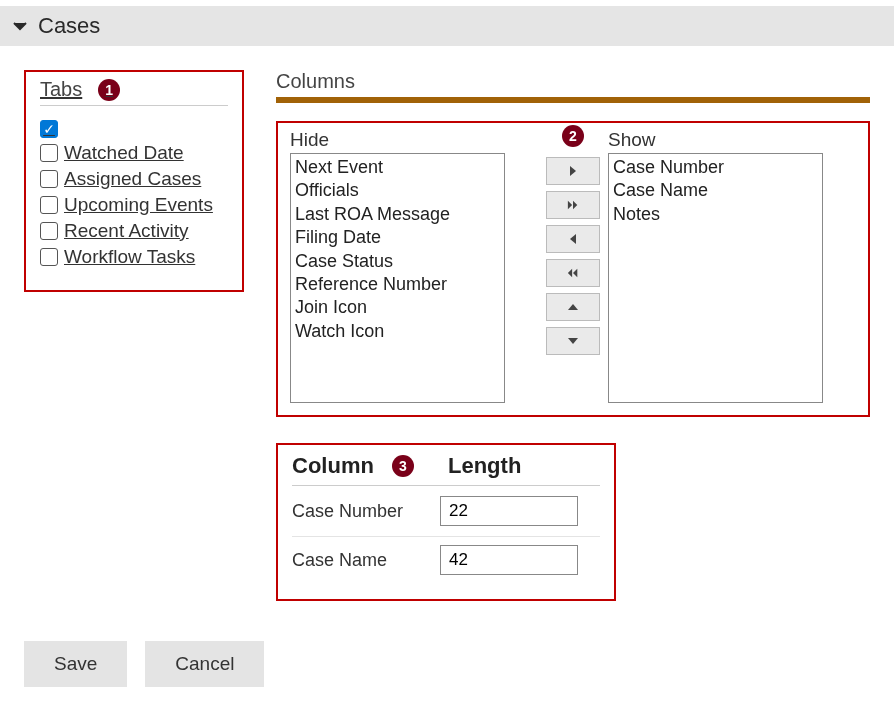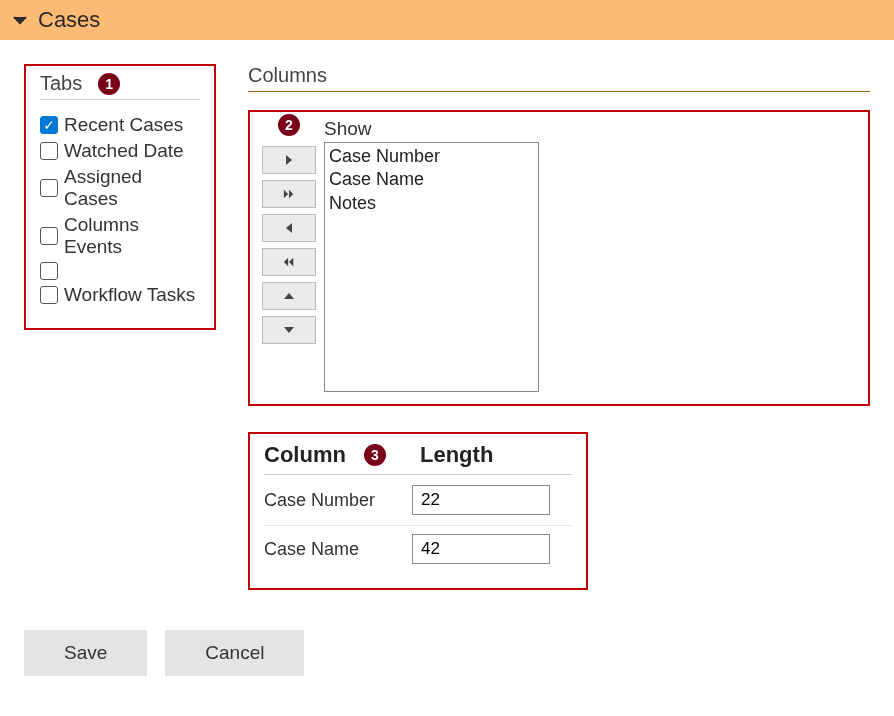--- a/index.html
+++ b/index.html
@@ -5,27 +5,28 @@
   * { box-sizing: border-box; }
   body {
     margin: 0;
     font-family: Arial, Helvetica, sans-serif;
     font-size: 18px;
     color: #333;
     background: #fff;
     width: 894px;
   }
   .header-bar {
-    background: #fdba74;
+    background: #e5e5e5;
     height: 40px;
     width: 100%;
     display: flex;
     align-items: center;
     padding-left: 12px;
     color: #333;
+    margin-top: 6px;
   }
   .header-chevron {
     margin-right: 10px;
     display: inline-flex;
     align-items: center;
   }
   .header-chevron svg { width: 16px; height: 16px; }
   .header-title {
     font-size: 22px;
     font-weight: 400;
@@ -35,22 +36,23 @@
     padding: 24px 24px 20px 24px;
   }
   .layout {
     display: flex;
     align-items: flex-start;
     gap: 32px;
   }
   .tabs-panel {
     border: 2px solid #c00000;
     padding: 6px 14px 18px 14px;
-    width: 192px;
+    width: 220px;
     position: relative;
+    text-decoration: underline;
   }
   .tabs-header-row {
     display: flex;
     align-items: center;
     border-bottom: 1px solid #ccc;
     padding-bottom: 4px;
     margin-bottom: 14px;
   }
   .tabs-header-text {
     font-size: 20px;
@@ -92,21 +94,21 @@
     background: #0078d7;
     border-color: #0078d7;
     color: #fff;
     font-size: 14px;
     line-height: 1;
   }
   .columns-area { flex: 1; }
   .columns-title {
     font-size: 20px;
     color: #444;
-    border-bottom: 1px solid #a16207;
+    border-bottom: 6px solid #a16207;
     padding-bottom: 4px;
     margin-bottom: 18px;
   }
   .dual-list-panel {
     border: 2px solid #c00000;
     padding: 6px 12px 12px 12px;
     display: flex;
     align-items: flex-start;
     gap: 8px;
     position: relative;
@@ -196,21 +198,21 @@
     padding: 2px 8px;
   }
   .footer-buttons {
     margin-top: 40px;
     display: flex;
     gap: 18px;
   }
   .btn {
     background: #e4e4e4;
     border: none;
-    padding: 12px 40px;
+    padding: 12px 30px;
     font-size: 19px;
     color: #333;
     cursor: pointer;
   }
 </style>
 </head>
 <body>
 
 <div class="header-bar">
   <span class="header-chevron">
@@ -225,48 +227,61 @@
   <div class="layout">
 
     <div class="tabs-panel">
       <div class="tabs-header-row">
         <span class="tabs-header-text">Tabs</span>
         <span class="badge">1</span>
       </div>
       <div id="tabs-list">
           <div class="check-row">
             <span class="box checked">✓</span>
-            <span>Recent Cases</span>
           </div>
           <div class="check-row">
             <span class="box"></span>
             <span>Watched Date</span>
           </div>
           <div class="check-row">
             <span class="box"></span>
             <span>Assigned Cases</span>
           </div>
           <div class="check-row">
             <span class="box"></span>
-            <span>Columns Events</span>
-          </div>
-          <div class="check-row">
-            <span class="box"></span>
+            <span>Upcoming Events</span>
+          </div>
+          <div class="check-row">
+            <span class="box"></span>
+            <span>Recent Activity</span>
           </div>
           <div class="check-row">
             <span class="box"></span>
             <span>Workflow Tasks</span>
           </div>
         </div>
     </div>
 
     <div class="columns-area">
       <div class="columns-title">Columns</div>
 
       <div class="dual-list-panel">
+        <div class="list-col">
+          <div class="list-label">Hide</div>
+          <div class="listbox" id="hide-list">
+              <div class="item">Next Event</div>
+              <div class="item">Officials</div>
+              <div class="item">Last ROA Message</div>
+              <div class="item">Filing Date</div>
+              <div class="item">Case Status</div>
+              <div class="item">Reference Number</div>
+              <div class="item">Join Icon</div>
+              <div class="item">Watch Icon</div>
+            </div>
+        </div>
 
         <div class="move-col">
           <div style="position:relative; height:0;">
             <span class="badge" style="position:absolute; top:-26px; left:16px;">2</span>
           </div>
           <div class="move-btn">
             <svg viewBox="0 0 12 12">
                 <path d="M3 1 L9 6 L3 11 Z"></path>
               </svg>
           </div>

